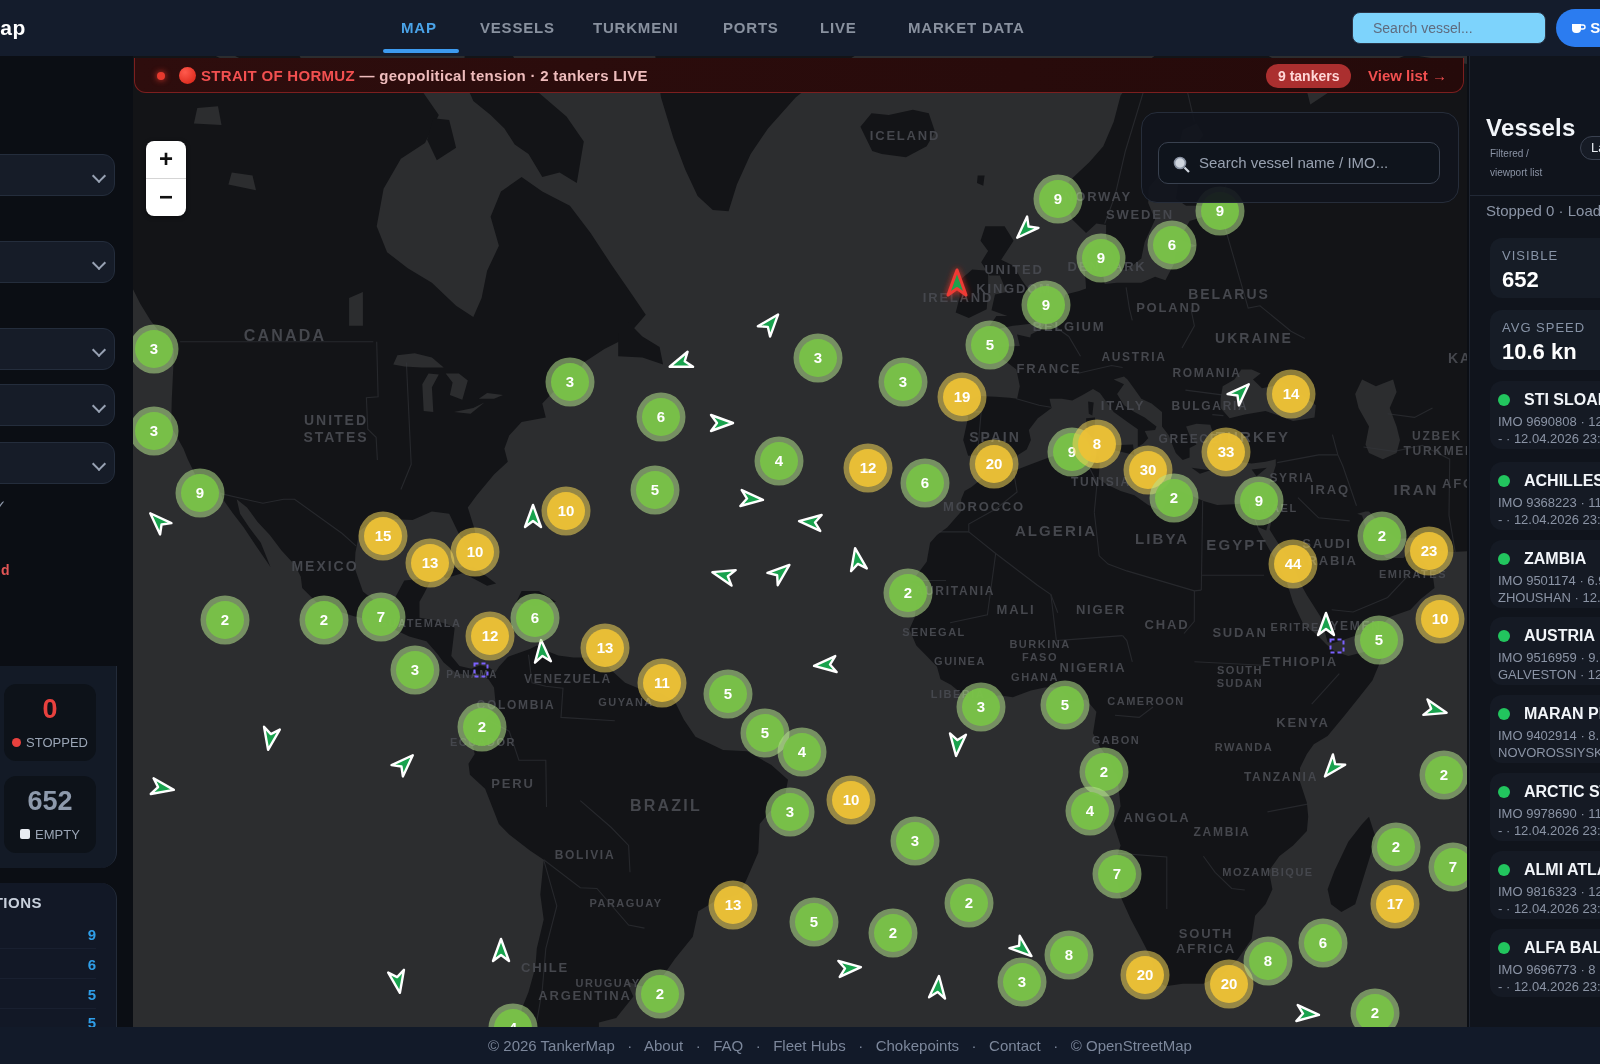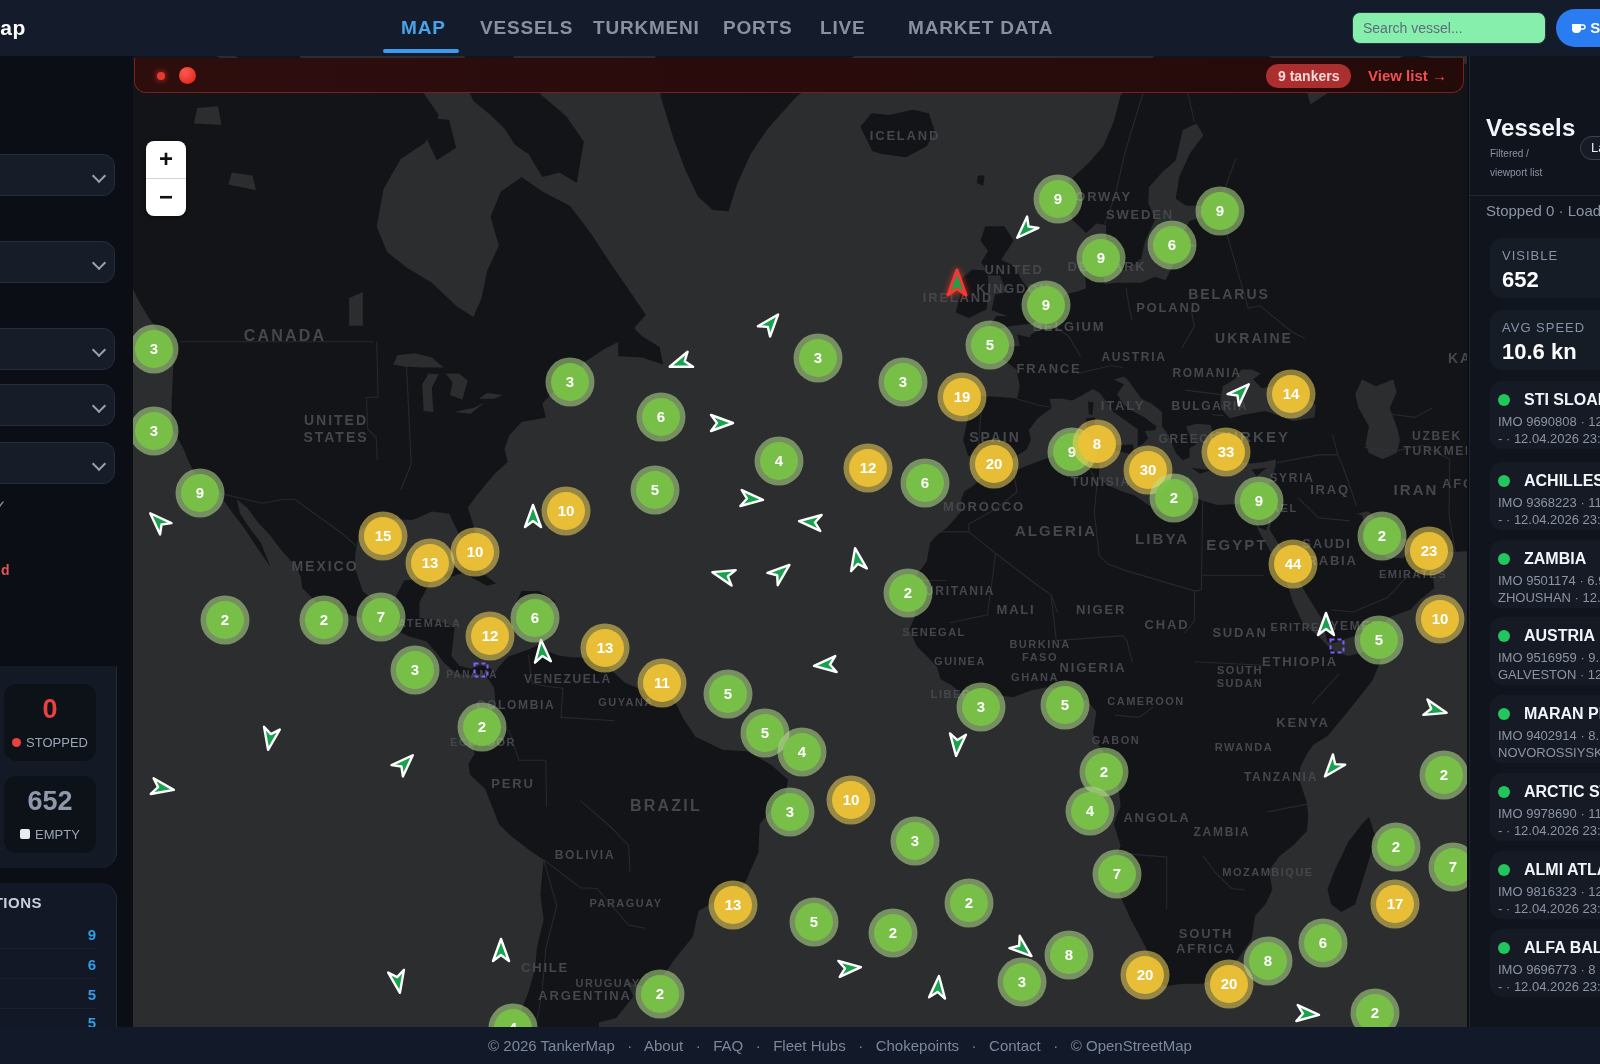--- a/index.html
+++ b/index.html
@@ -1,21 +1,21 @@
 <!DOCTYPE html>
 <html><head><meta charset="utf-8"><style>
 *{margin:0;padding:0;box-sizing:border-box}
 html,body{width:1600px;height:1064px;overflow:hidden;background:#0b0e14;font-family:"Liberation Sans",sans-serif;position:relative}
 
 #nav{position:absolute;left:0;top:0;width:1600px;height:56px;background:#141c2c}
 #logo{position:absolute;left:-88px;top:16px;font-size:21px;font-weight:bold;color:#fff;letter-spacing:.5px}
-.nl{position:absolute;top:0;height:56px;line-height:56px;font-size:19px;font-weight:bold;color:#89919f;letter-spacing:.8px}
+.nl{position:absolute;top:0;height:56px;line-height:56px;font-size:15px;font-weight:bold;color:#89919f;letter-spacing:.8px}
 .nl.act{color:#4aa3e8}
 #navbar-underline{position:absolute;left:383px;top:49px;width:76px;height:4px;background:#3d9bf0;border-radius:2px}
-#navsearch{position:absolute;left:1352px;top:12px;width:194px;height:32px;border:1px solid #2b3547;border-radius:8px;background:#86efac;color:#5f6b7e;font-size:14px;line-height:30px;padding-left:10px}
+#navsearch{position:absolute;left:1352px;top:12px;width:194px;height:32px;border:1px solid #2b3547;border-radius:8px;background:#7dd3fc;color:#5f6b7e;font-size:14px;line-height:30px;padding-left:20px}
 #navbtn{position:absolute;left:1556px;top:9px;width:90px;height:38px;border-radius:19px;background:#2b7cf0;color:#fff;font-weight:bold;font-size:15px;line-height:38px;padding-left:14px}
 
 .sel{position:absolute;left:-185px;width:300px;height:42px;background:#161c28;border:1px solid #242d3c;border-radius:12px}
 .sel:after{content:"";position:absolute;right:10px;top:16px;width:8px;height:8px;border-right:2px solid #98a2b3;border-bottom:2px solid #98a2b3;transform:rotate(45deg)}
 #lpan2{position:absolute;left:-185px;top:666px;width:302px;height:202px;background:#131a26;border-radius:0 0 16px 0;border-right:1px solid #232b39}
 .ccard{position:absolute;left:189px;width:92px;height:77px;background:#0d1219;border-radius:12px;text-align:center}
 .cnum{font-size:27px;font-weight:bold;margin-top:10px}
 .clab{font-size:13px;color:#9aa5b5;margin-top:10px}
 .dotr{display:inline-block;width:9px;height:9px;border-radius:50%;background:#e8413e;margin-right:5px}
 .sqw{display:inline-block;width:10px;height:10px;background:#e8ecf2;border-radius:2px;margin-right:5px}
@@ -570,26 +570,34 @@
         <circle cx="1242" cy="957" r="19" fill="#78c247" opacity="0.95"></circle>
         <text x="1242" y="962.3">2</text>
         <circle cx="380" cy="972" r="24.5" fill="#b5e28c" opacity="0.55"></circle>
         <circle cx="380" cy="972" r="19" fill="#78c247" opacity="0.95"></circle>
         <text x="380" y="977.3">4</text>
       </g>
     </svg>
 <div id="banner">
 <div id="bdot"></div>
       <div id="bemoji"></div>
+<div id="btext">STRAIT OF HORMUZ <span>— geopolitical tension · 2 tankers LIVE</span></div>
 <div id="bpill">9 tankers</div>
 <div id="bview">View list →</div>
 </div>
 <div id="zoomctl">
       <div class="zb">+</div>
       <div class="zb">−</div>
+    </div>
+<div id="mapsearch">
+      <div id="msinput"><svg width="19" height="19" viewBox="0 0 19 19">
+          <circle cx="8" cy="8" r="5.5" fill="#cfd5de"></circle>
+          <circle cx="8" cy="8" r="5.5" fill="none" stroke="#8a93a3" stroke-width="1.6"></circle>
+          <line x1="12.5" y1="12.5" x2="17" y2="17" stroke="#cfd5de" stroke-width="2.2"></line>
+        </svg>Search vessel name / IMO...</div>
     </div>
 </div>
 <div id="rsb">
 <h2>Vessels</h2>
 <div id="rsubt">Filtered /<br>viewport list</div>
 <div id="rpill">Last 24h</div>
 <div id="rdiv"></div>
 <div id="rstat">Stopped 0 · Loaded 652</div>
 <div class="rcard" style="top:182px;height:60px">
       <div class="rcl">VISIBLE</div>

